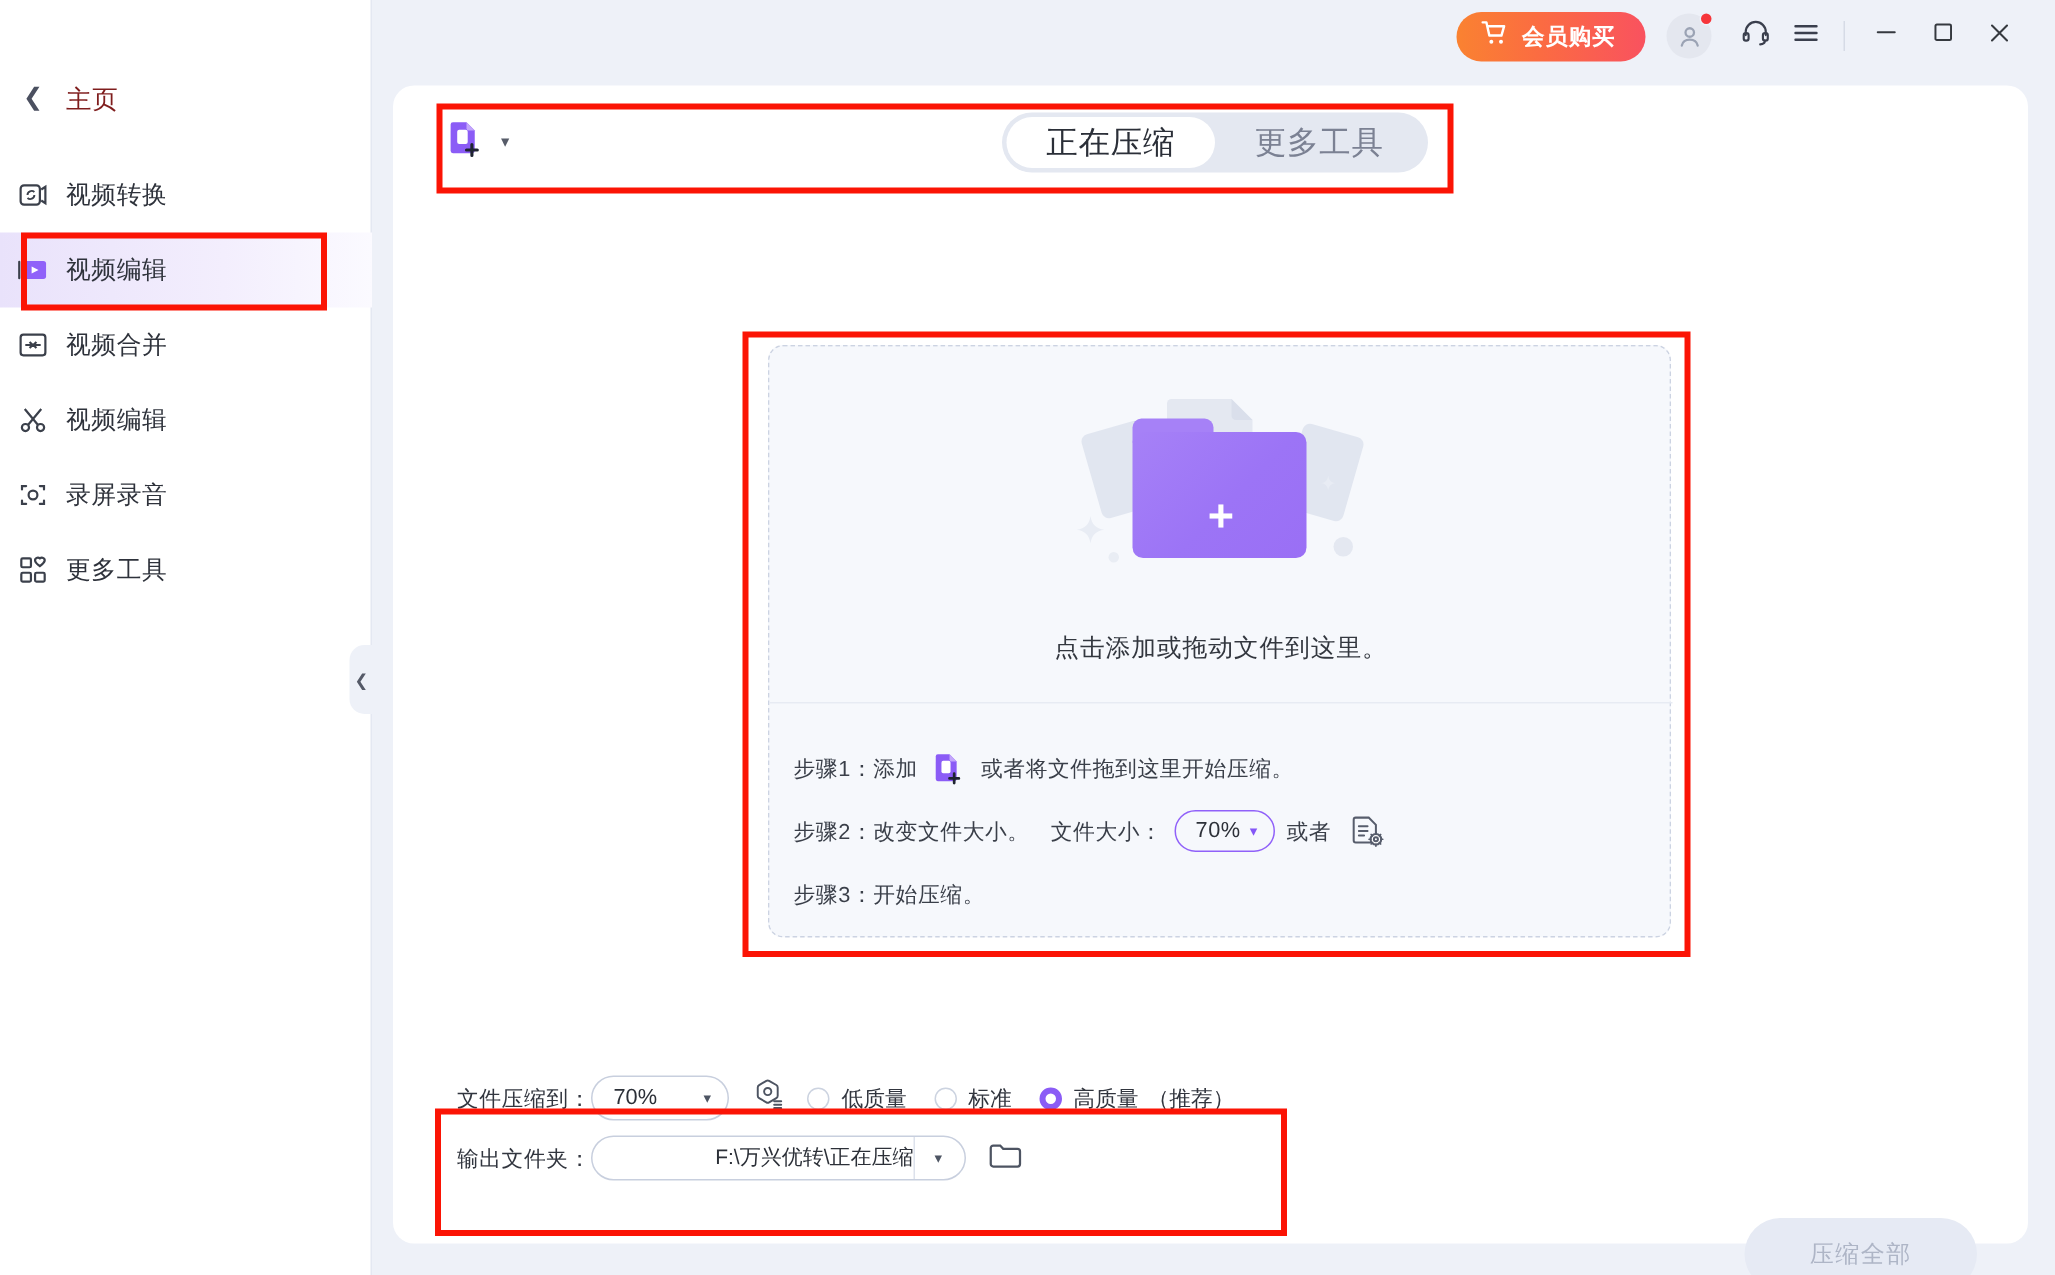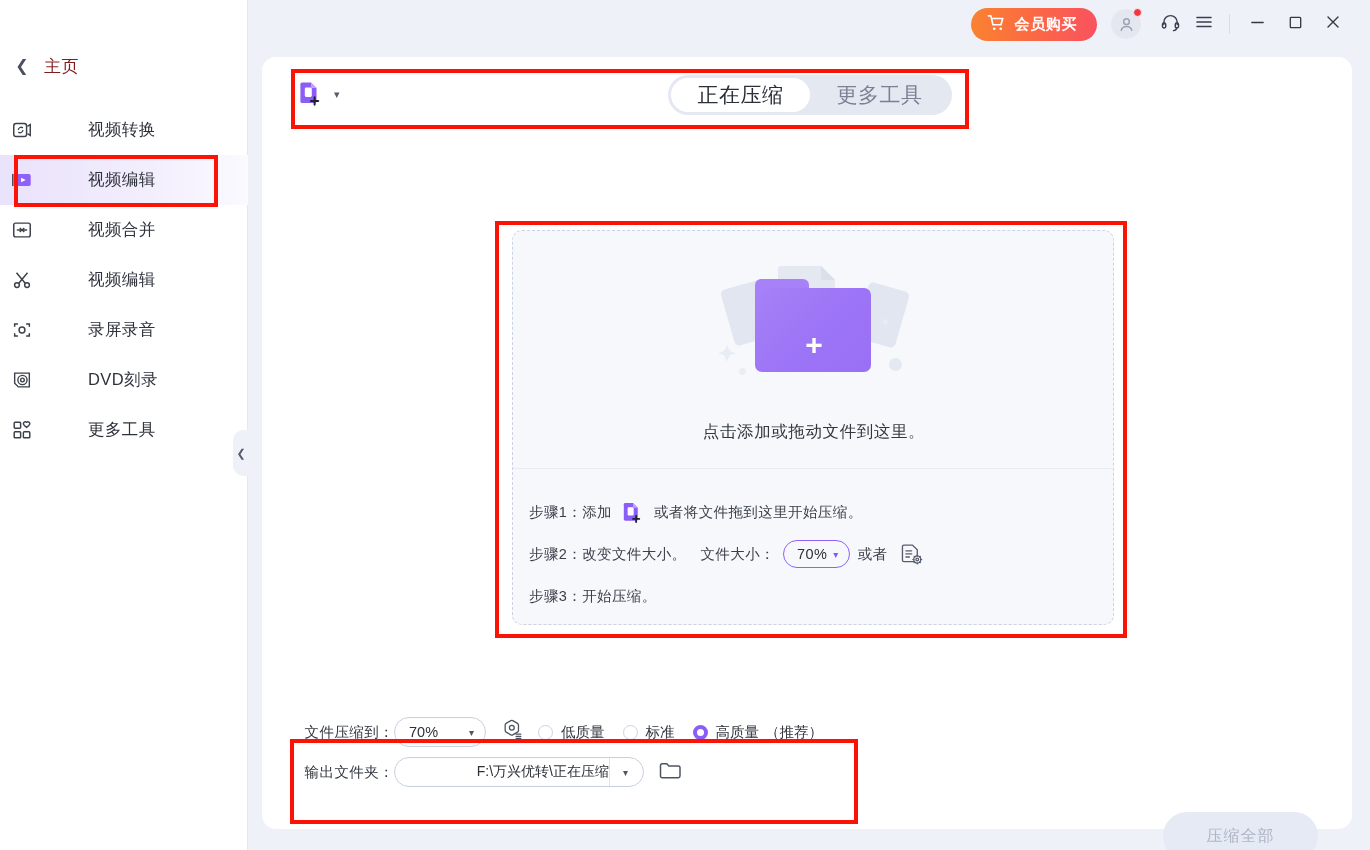--- a/index.html
+++ b/index.html
@@ -34,21 +34,20 @@
   .home-label {
     font-size: 17px; color: #7f1d1d; letter-spacing: .5px;
   }
 
   .nav { position: absolute; left: 0; top: 105px; width: 248px; }
   .nav-item {
     position: relative;
     display: flex; align-items: center;
     height: 50px;
     cursor: default;
-    gap: 44px;
   }
   .nav-icon {
     width: 44px; min-width: 44px;
     display: flex; align-items: center; justify-content: center;
   }
   .nav-label { font-size: 16.5px; color: #2e323b; letter-spacing: .4px; }
   .nav-item.active {
     background: linear-gradient(90deg,#e9e2fb 0%, #f3eefd 60%, #fbfaff 100%);
   }
   .nav-item.active .nav-label { color: #2e323b; }
@@ -336,30 +335,20 @@
       <div class="nav-item">
         <span class="nav-icon">
           <svg width="22" height="22" viewBox="0 0 24 24" fill="none" stroke="#3b404b" stroke-width="1.6" stroke-linecap="round">
             <path d="M4 8V5.5h3M20 8V5.5h-3M4 16v2.5h3M20 16v2.5h-3"></path>
             <circle cx="12" cy="12" r="3.2"></circle>
           </svg>
         </span>
         <span class="nav-label">录屏录音</span>
       </div>
 
-      <div class="nav-item">
-        <span class="nav-icon">
-          <svg width="22" height="22" viewBox="0 0 24 24" fill="none" stroke="#3b404b" stroke-width="1.5">
-            <path d="M4 4.5h16v15H8L4 15.5z"></path>
-            <circle cx="12.5" cy="12" r="5"></circle>
-            <circle cx="12.5" cy="12" r="2"></circle>
-          </svg>
-        </span>
-        <span class="nav-label">DVD刻录</span>
-      </div>
 
       <div class="nav-item">
         <span class="nav-icon">
           <svg width="22" height="22" viewBox="0 0 24 24" fill="none" stroke="#3b404b" stroke-width="1.6">
             <rect x="3.5" y="3.5" width="7" height="6.5" rx="1"></rect>
             <rect x="3.5" y="14" width="7" height="6.5" rx="1"></rect>
             <rect x="13.5" y="14" width="7" height="6.5" rx="1"></rect>
             <path d="M17 3.5c1.7-1.3 4 .2 3.4 2.1-.4 1.3-2 2.6-3.4 3.6-1.4-1-3-2.3-3.4-3.6C13 3.7 15.3 2.2 17 3.5z"></path>
           </svg>
         </span>

